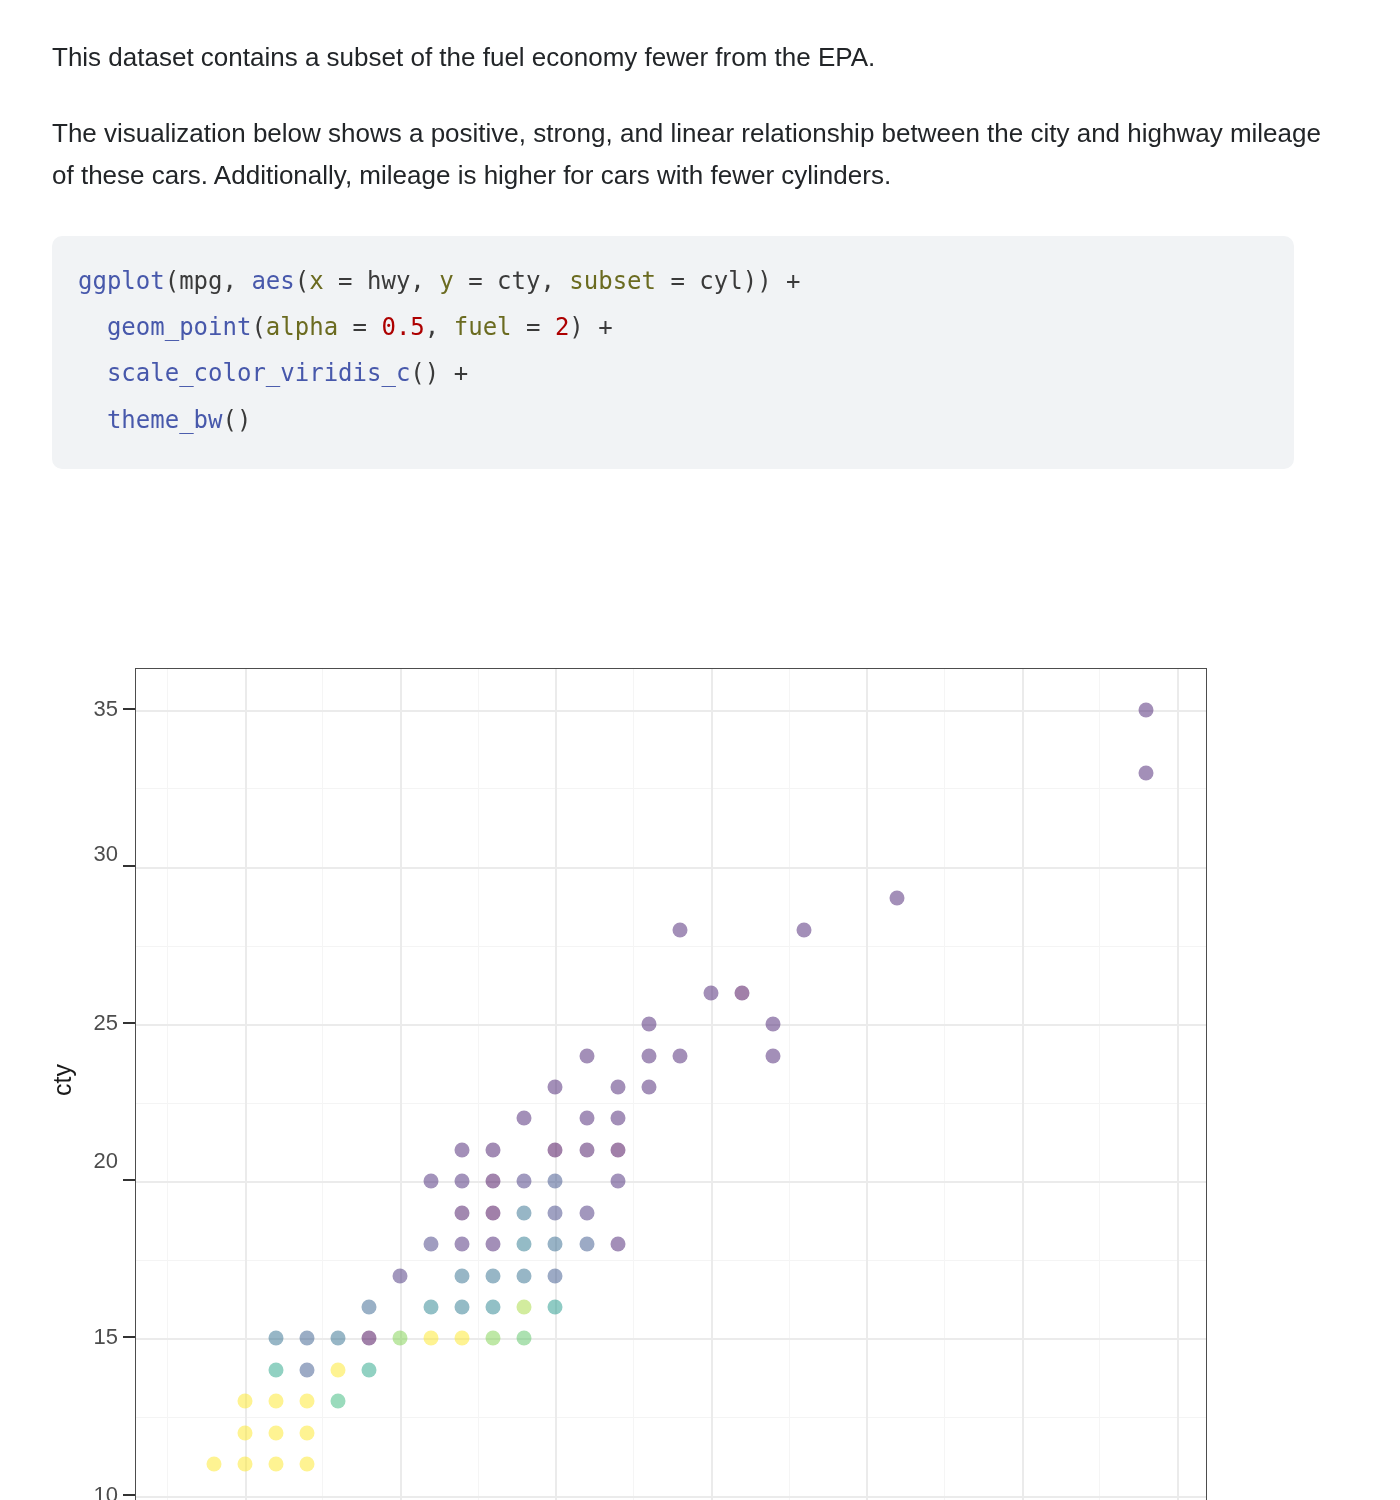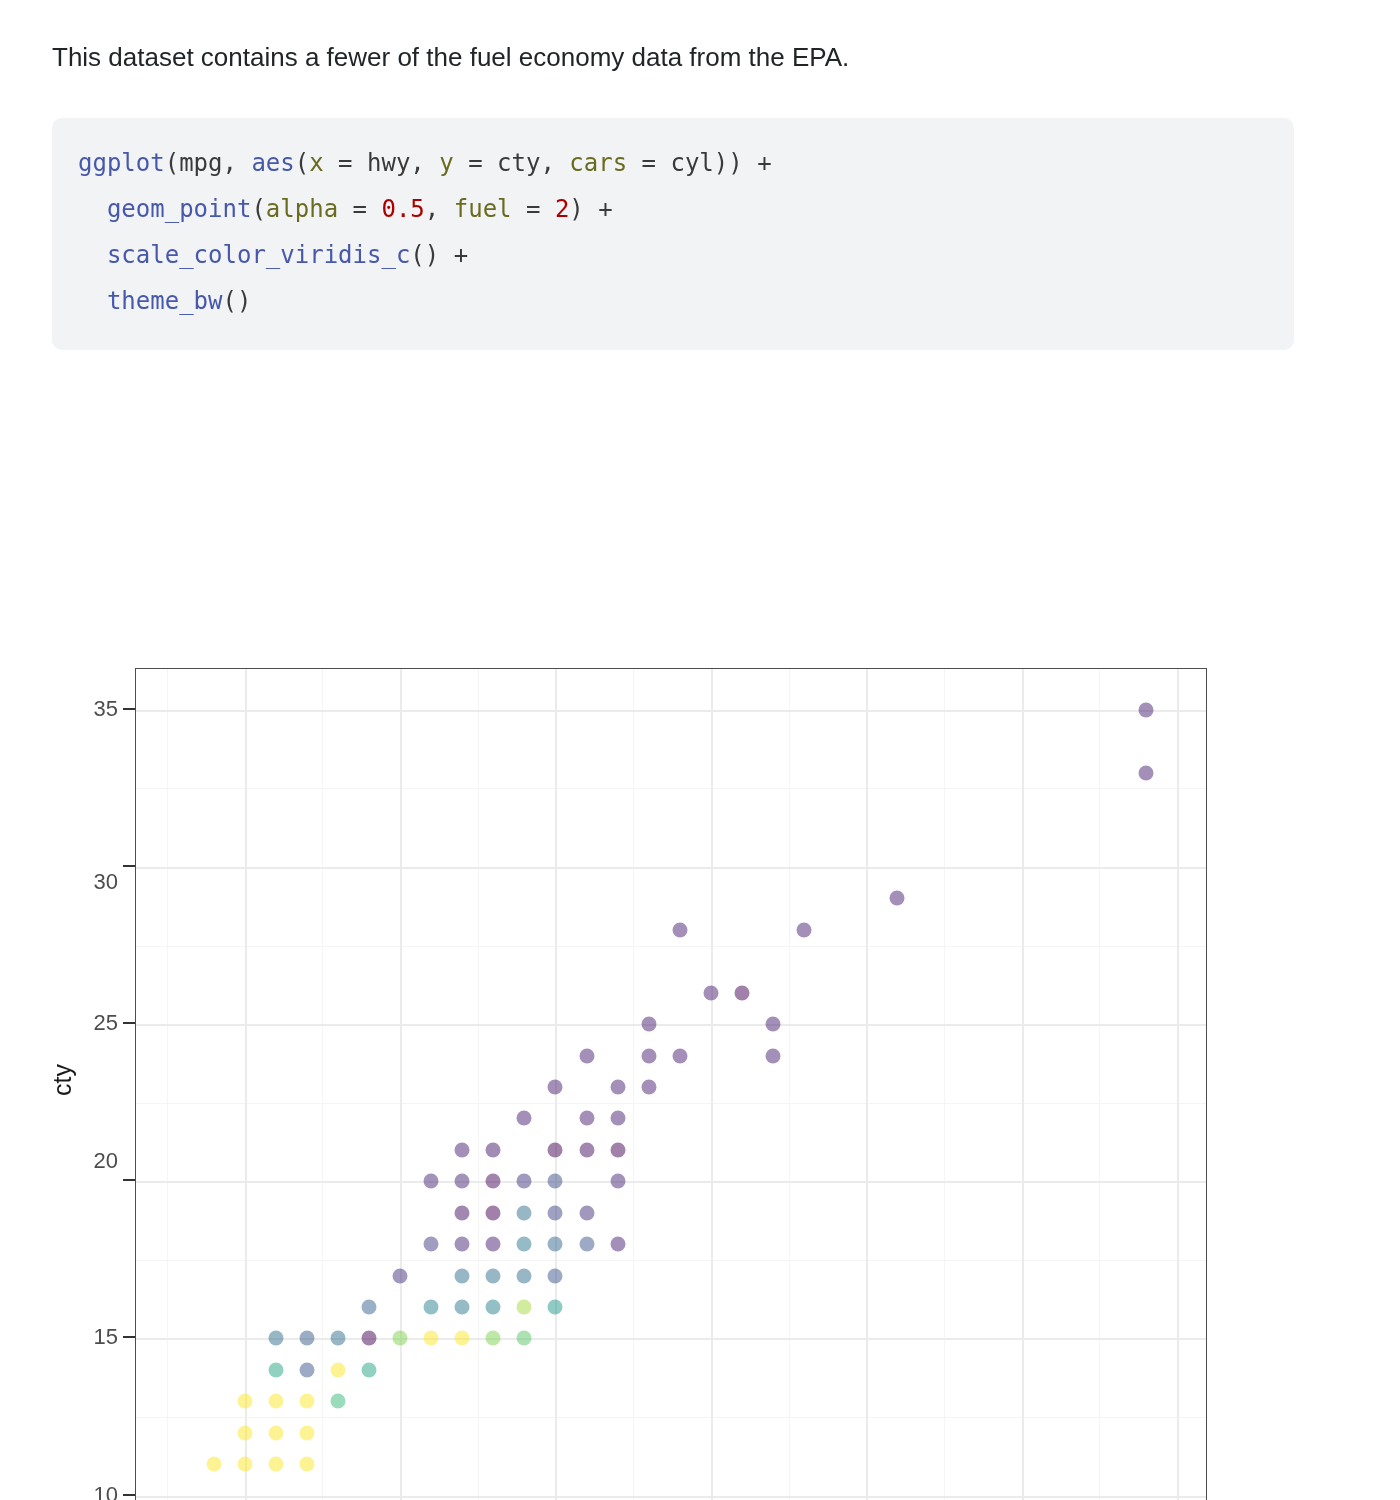--- a/index.html
+++ b/index.html
@@ -167,44 +167,45 @@
     transform: translateY(-50%);
     white-space: nowrap;
   }
 </style>
 </head>
 <body>
 
 <div id="page">
 
   <div class="doc">
-    <p class="para first">This dataset contains a fewer of the fuel economy data from the EPA.</p>
+    <p class="para first">This dataset contains a subset of the fuel economy fewer from the EPA.</p>
+    <p class="para second">The visualization below shows a positive, strong, and linear relationship between the city and highway mileage of these cars. Additionally, mileage is higher for cars with fewer cylinders.</p>
 
     <div class="codeblock">
-      <pre class="code" id="code-pre"><span class="tok-fn">ggplot</span><span class="tok-plain">(mpg, </span><span class="tok-fn">aes</span><span class="tok-plain">(</span><span class="tok-arg">x</span><span class="tok-plain"> = hwy, </span><span class="tok-arg">y</span><span class="tok-plain"> = cty, </span><span class="tok-arg">cars</span><span class="tok-plain"> = cyl)) +</span>
+      <pre class="code" id="code-pre"><span class="tok-fn">ggplot</span><span class="tok-plain">(mpg, </span><span class="tok-fn">aes</span><span class="tok-plain">(</span><span class="tok-arg">x</span><span class="tok-plain"> = hwy, </span><span class="tok-arg">y</span><span class="tok-plain"> = cty, </span><span class="tok-arg">subset</span><span class="tok-plain"> = cyl)) +</span>
 <span class="tok-plain">  </span><span class="tok-fn">geom_point</span><span class="tok-plain">(</span><span class="tok-arg">alpha</span><span class="tok-plain"> = </span><span class="tok-num">0.5</span><span class="tok-plain">, </span><span class="tok-arg">fuel</span><span class="tok-plain"> = </span><span class="tok-num">2</span><span class="tok-plain">) +</span>
 <span class="tok-plain">  </span><span class="tok-fn">scale_color_viridis_c</span><span class="tok-plain">() +</span>
 <span class="tok-plain">  </span><span class="tok-fn">theme_bw</span><span class="tok-plain">()</span></pre>
     </div>
   </div>
 
   <div id="plot">
 
     <div id="ylab">cty</div>
     <div id="yaxis">
         <div class="ytick-mark" style="left: 123px; top: 854.571px;"></div>
         <div class="ytick-label" style="top: 854.571px;">10</div>
         <div class="ytick-mark" style="left: 123px; top: 697.429px;"></div>
         <div class="ytick-label" style="top: 697.429px;">15</div>
         <div class="ytick-mark" style="left: 123px; top: 540.286px;"></div>
         <div class="ytick-label" style="top: 521px;">20</div>
         <div class="ytick-mark" style="left: 123px; top: 383.143px;"></div>
         <div class="ytick-label" style="top: 383.143px;">25</div>
         <div class="ytick-mark" style="left: 123px; top: 226px;"></div>
-        <div class="ytick-label" style="top: 242px;">30</div>
+        <div class="ytick-label" style="top: 214px;">30</div>
         <div class="ytick-mark" style="left: 123px; top: 68.8571px;"></div>
         <div class="ytick-label" style="top: 68.8571px;">35</div>
       </div>
 
     <div id="panel">
       <div id="gridlines">
           <div class="grid-minor-h" style="top: 748px;"></div>
           <div class="grid-minor-h" style="top: 590.857px;"></div>
           <div class="grid-minor-h" style="top: 433.714px;"></div>
           <div class="grid-minor-h" style="top: 276.571px;"></div>

